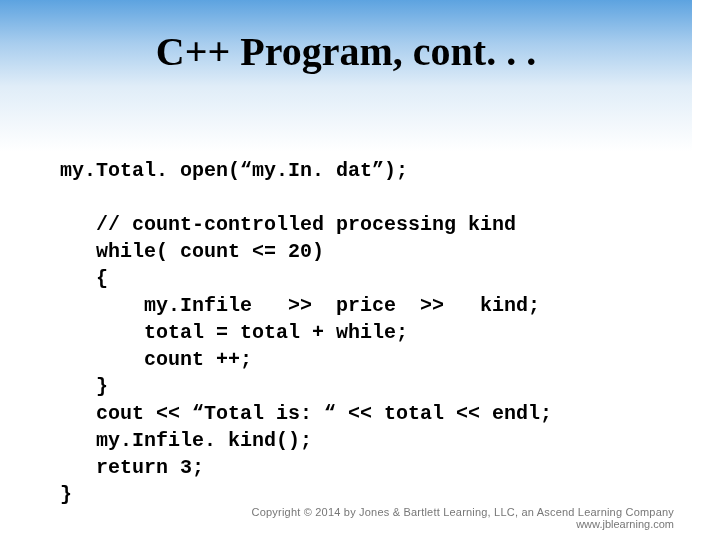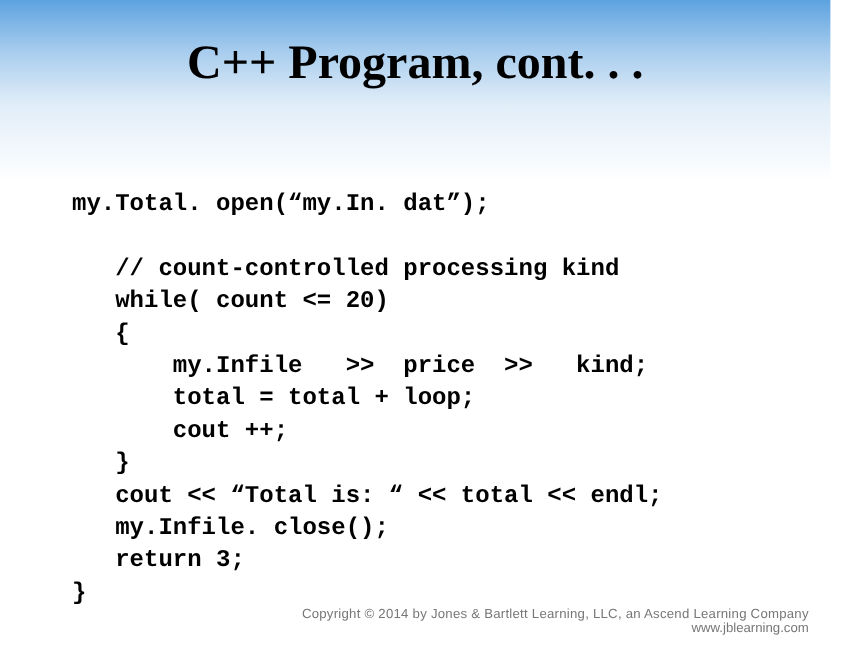--- a/index.html
+++ b/index.html
@@ -61,25 +61,25 @@
 <div class="slide">
   <h1 class="title">C++ Program, cont. . .</h1>
 
   <div class="code-area">
 <span>my.Total. open(“my.In. dat”);</span>
 <span></span>
 <span>   // count-controlled processing kind</span>
 <span>   while( count &lt;= 20)</span>
 <span>   {</span>
 <span>       my.Infile   &gt;&gt;  price  &gt;&gt;   kind;</span>
-<span>       total = total + loop;</span>
-<span>       cout ++;</span>
+<span>       total = total + while;</span>
+<span>       count ++;</span>
 <span>   }</span>
 <span>   cout &lt;&lt; “Total is: “ &lt;&lt; total &lt;&lt; endl;</span>
-<span>   my.Infile. close();</span>
+<span>   my.Infile. kind();</span>
 <span>   return 3;</span>
 <span>}</span></div>
 
   <div class="footer">
     <div class="copy">Copyright © 2014 by Jones &amp; Bartlett Learning, LLC, an Ascend Learning Company</div>
     <div class="url">www.jblearning.com</div>
   </div>
 </div>
 
 </body></html>

